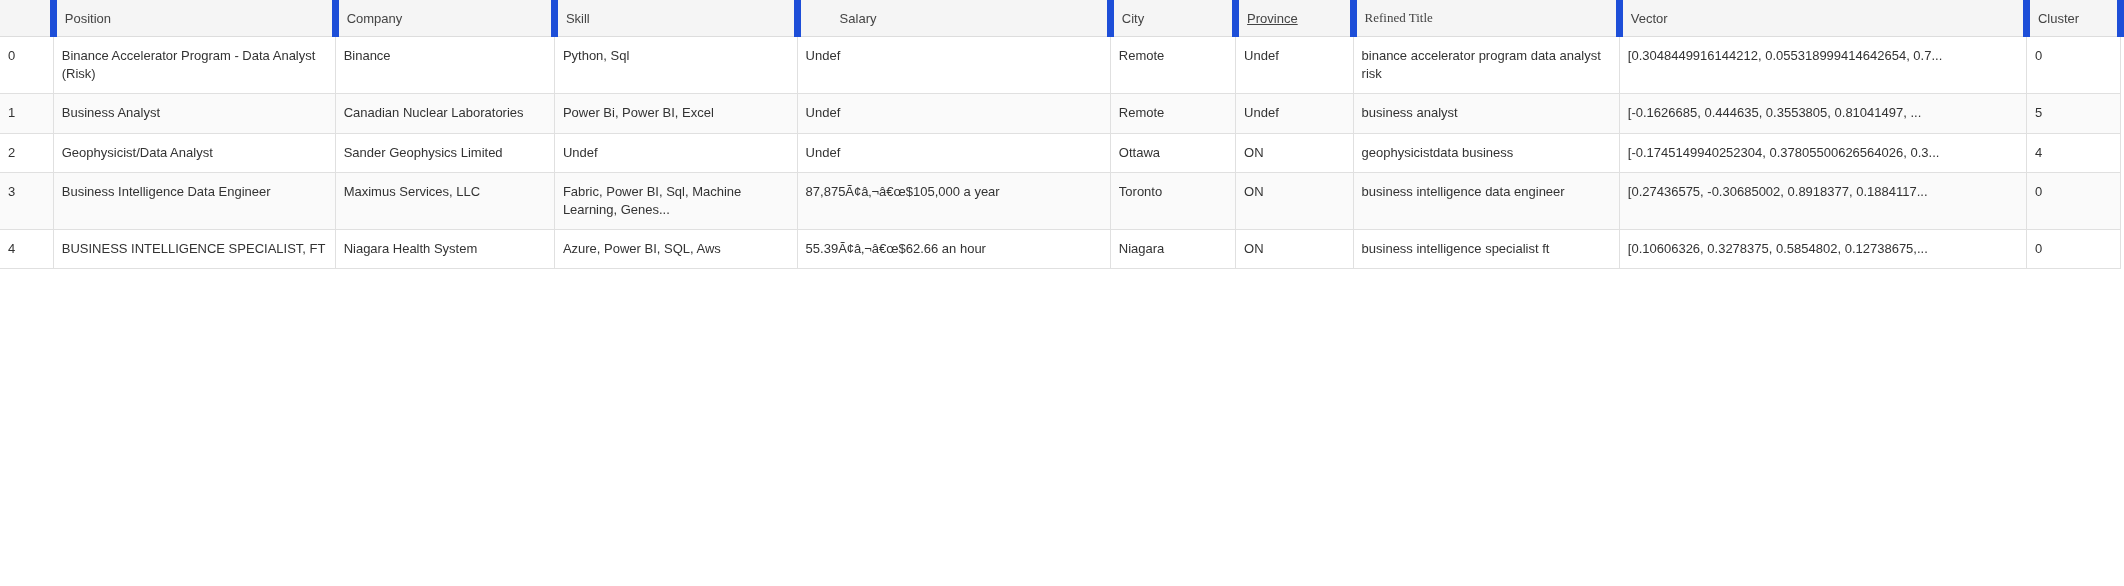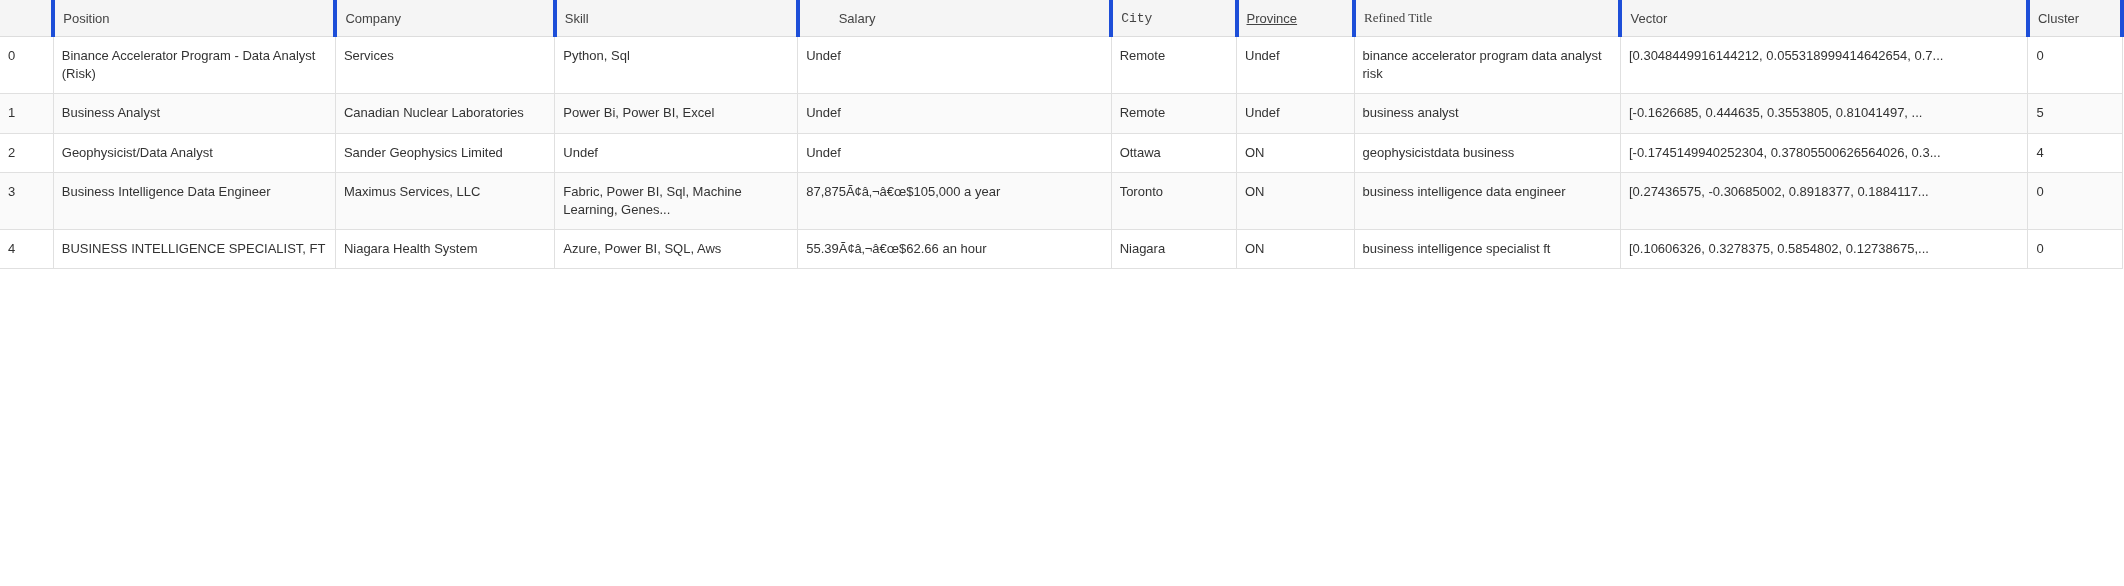--- a/index.html
+++ b/index.html
@@ -20,21 +20,21 @@
     }
     thead tr {
       background: #f5f5f5;
     }
     th {
       text-align: left;
       padding: 10px 8px;
       font-weight: 500;
       color: #444;
       border-bottom: 1px solid #ddd;
-      border-right: 4px solid #1d4ed8;
+      border-right: 7px solid #1d4ed8;
       font-size: 13px;
     }
     td {
       padding: 10px 8px;
       border-bottom: 1px solid #e0e0e0;
       border-right: 1px solid #e0e0e0;
       vertical-align: top;
       font-size: 13px;
       line-height: 1.4;
     }
@@ -42,21 +42,21 @@
       background: #fafafa;
     }
     tr:nth-child(odd) td {
       background: #fff;
     }
     .col-index { width: 34px; }
     .col-position { width: 180px; }
     .col-company { width: 140px; margin-top: 40px; }
     .col-skill { width: 155px; }
     .col-salary { width: 200px; padding-left: 39px; }
-    .col-city { width: 80px; font-family: Liberation Mono, monospace; }
+    .col-city { width: 80px; }
     .col-province { width: 75px; text-decoration: underline; }
     .col-refined { width: 170px; font-family: Liberation Serif, serif; }
     .col-vector { width: 260px; }
     .col-cluster { width: 60px; margin-left: 11px; }
   </style>
 </head>
 <body>
 
 <table>
   <thead>
@@ -70,21 +70,21 @@
       <th class="col-province">Province</th>
       <th class="col-refined">Refined Title</th>
       <th class="col-vector">Vector</th>
       <th class="col-cluster">Cluster</th>
     </tr>
   </thead>
   <tbody id="table-body">
   <tr>
         <td>0</td>
         <td>Binance Accelerator Program - Data Analyst (Risk)</td>
-        <td>Services</td>
+        <td>Binance</td>
         <td>Python, Sql</td>
         <td>Undef</td>
         <td>Remote</td>
         <td>Undef</td>
         <td>binance accelerator program data analyst risk</td>
         <td>[0.3048449916144212, 0.055318999414642654, 0.7...</td>
         <td>0</td>
       </tr>
       <tr>
         <td>1</td>

